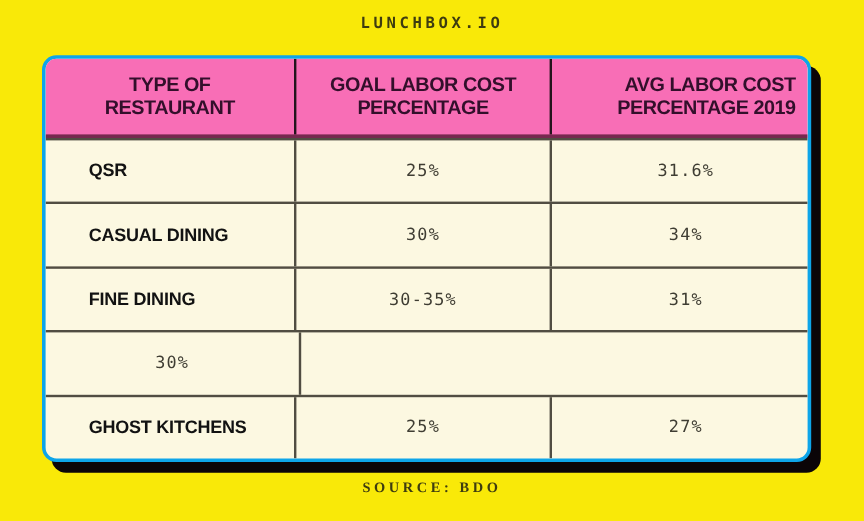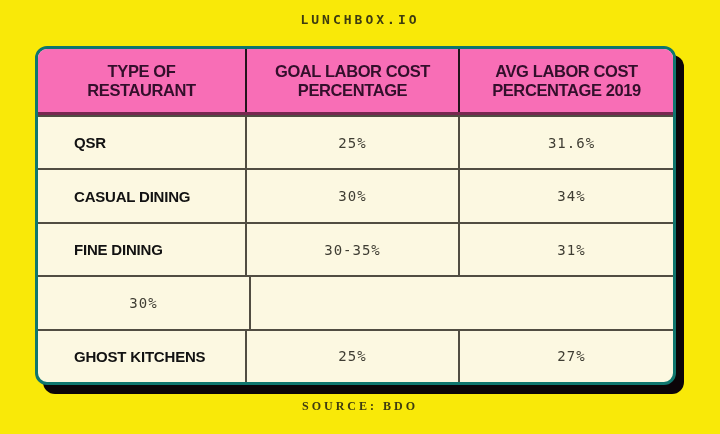--- a/index.html
+++ b/index.html
@@ -27,21 +27,21 @@
     color: #3E3C10;
   }
   .card {
     position: absolute;
     left: 35px;
     top: 46px;
     width: 641px;
     height: 339px;
     box-sizing: border-box;
     background: #FCF8E1;
-    border: 3px solid #0f766e;
+    border: 3px solid #0ea5e9;
     border-radius: 12px;
     box-shadow: 8px 9px 0 0 #0B0508;
     display: flex;
     flex-direction: column;
     overflow: hidden;
   }
   .thead {
     display: flex;
     height: 63px;
     background: #F86EB6;
@@ -56,21 +56,21 @@
     text-align: center;
     font-weight: bold;
     font-size: 16.5px;
     line-height: 1.12;
     letter-spacing: -0.4px;
     color: #330F2B;
     padding: 4px 10px;
   }
   .th-1 { width: 209px; border-right: 2px solid #24141C; padding: 4px 28px; }
   .th-2 { width: 213px; border-right: 2px solid #24141C; }
-  .th-3 { flex: 1; }
+  .th-3 { flex: 1; text-align: right; }
   .tr {
     display: flex;
     flex: 1;
     border-top: 2px solid #514D42;
   }
   .tr:first-of-type { border-top: none; }
   .td {
     box-sizing: border-box;
     display: flex;
     align-items: center;

